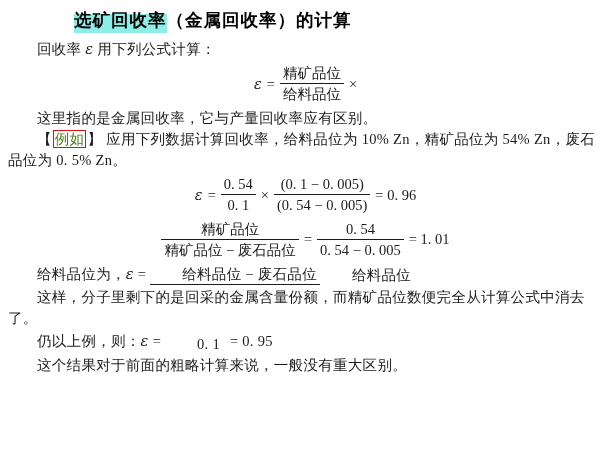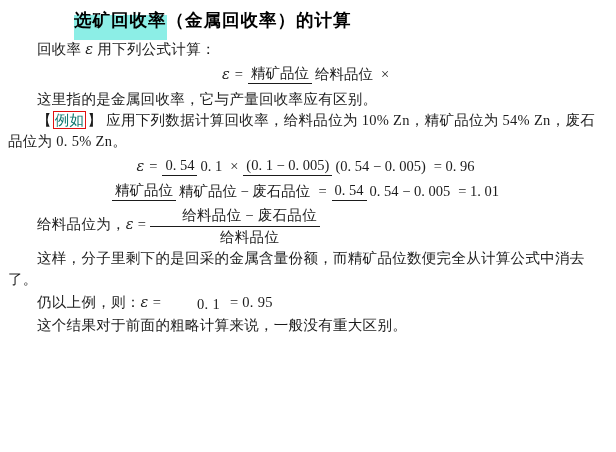--- a/index.html
+++ b/index.html
@@ -15,21 +15,21 @@
 
   .title {
     font-weight: bold;
     font-size: 17.5px;
     color: #000;
     margin: 3px 0 7px 66px;
     letter-spacing: 1px;
   }
   .hl {
     background: linear-gradient(#ffffff00 0 18%, #8ceee6 18% 100%);
-    padding-bottom: 10px;
+    padding-bottom: 3px;
   }
 
   p {
     margin: 0;
     line-height: 21px;
     text-indent: 2em;
     letter-spacing: 0.3px;
   }
 
   .eps { font-style: italic; font-family: "DejaVu Serif", serif; }
@@ -37,35 +37,35 @@
   
   .formula {
     display: flex;
     justify-content: center;
     align-items: center;
     margin: 4px 0 5px 0;
     line-height: 1.25;
     text-indent: 0;
   }
   .op { margin: 0 5px; }
-  .frac { display: inline-flex; flex-direction: row; text-align: center; justify-content: flex-end; }
+  .frac { display: inline-flex; flex-direction: column; text-align: center; justify-content: flex-end; }
   .frac .num { border-bottom: 1.2px solid #1b1b1b; padding: 0 3px 1px 3px; }
   .frac .den { padding: 1px 3px 0 3px; }
 
   
   .has-frac { display: block; margin: 2px 0; }
   .ifrac {
-    display: inline-flex; flex-direction: column; text-align: center;
+    display: inline-flex; flex-direction: row; text-align: center;
     vertical-align: middle; line-height: 1.25;
   }
   .ifrac .num { border-bottom: 1.2px solid #1b1b1b; padding: 0 3px 1px 3px; }
   .ifrac .den { padding: 1px 3px 0 3px; }
 
   .redbox {
-    color: #0f766e;
+    color: #4d7c0f;
     border: 1px solid #e01010;
     padding: 0 1px;
     margin: 0 1px;
   }
 </style>
 </head>
 <body>
 
 <div class="page">
 

